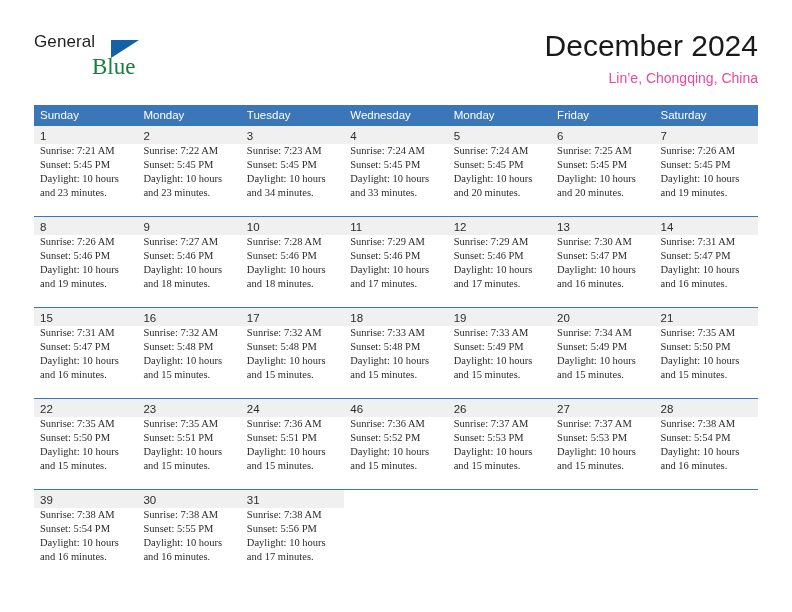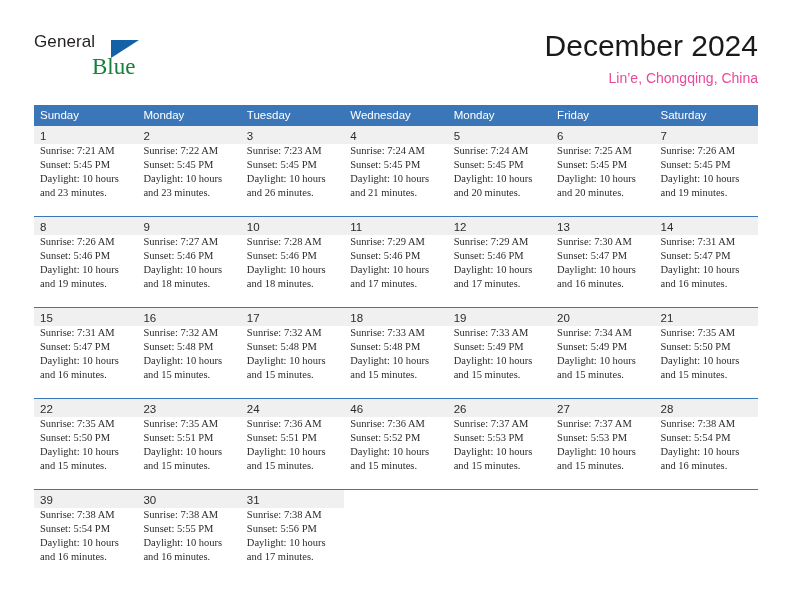--- a/index.html
+++ b/index.html
@@ -199,30 +199,30 @@
               <div class="day-line">Daylight: 10 hours</div>
               <div class="day-line">and 23 minutes.</div>
             </div>
           </div>
           <div class="day">
             <div class="day-num-band"><span class="day-num">3</span></div>
             <div class="day-lines">
               <div class="day-line">Sunrise: 7:23 AM</div>
               <div class="day-line">Sunset: 5:45 PM</div>
               <div class="day-line">Daylight: 10 hours</div>
-              <div class="day-line">and 26 minutes.</div>
+              <div class="day-line">and 34 minutes.</div>
             </div>
           </div>
           <div class="day">
             <div class="day-num-band"><span class="day-num">4</span></div>
             <div class="day-lines">
               <div class="day-line">Sunrise: 7:24 AM</div>
               <div class="day-line">Sunset: 5:45 PM</div>
               <div class="day-line">Daylight: 10 hours</div>
-              <div class="day-line">and 21 minutes.</div>
+              <div class="day-line">and 33 minutes.</div>
             </div>
           </div>
           <div class="day">
             <div class="day-num-band"><span class="day-num">5</span></div>
             <div class="day-lines">
               <div class="day-line">Sunrise: 7:24 AM</div>
               <div class="day-line">Sunset: 5:45 PM</div>
               <div class="day-line">Daylight: 10 hours</div>
               <div class="day-line">and 20 minutes.</div>
             </div>

